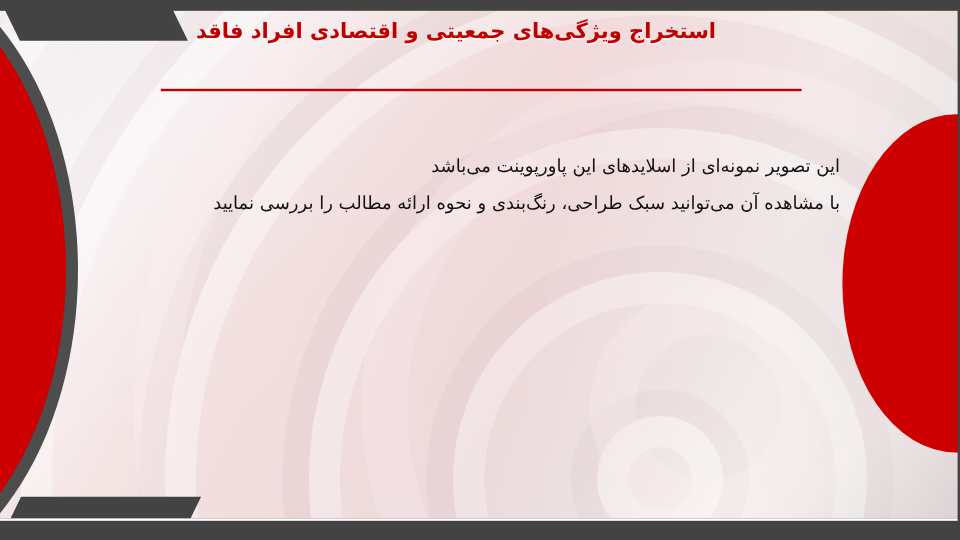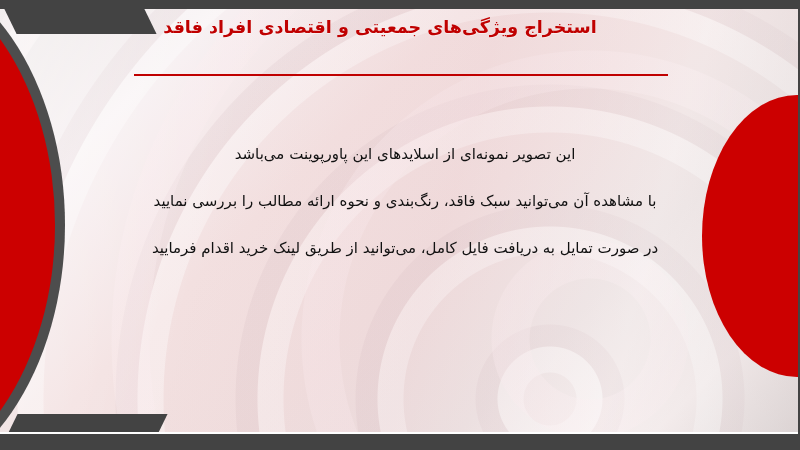--- a/index.html
+++ b/index.html
@@ -183,21 +183,21 @@
     position: absolute;
     right: 100px;
     top: 123px;
     width: 590px;
     text-align: right;
     direction: rtl;
     color: #111111;
     font-size: 15px;
     line-height: 2.05;
   }
-  .body p { margin: 16px; white-space: nowrap; text-align: center; }
+  .body p { margin: 0; white-space: nowrap; }
 </style>
 </head>
 <body>
 
 <div id="slide">
 
   <div class="canvas">
     <div class="arcs"></div>
     <div class="arcs2"></div>
     <div class="wash"></div>
@@ -217,18 +217,17 @@
   <div class="content">
 
     <div class="title">
       <div>استخراج ویژگی‌های جمعیتی و اقتصادی افراد فاقد</div>
     </div>
 
     <div class="title-rule"></div>
 
     <div class="body">
       <p>این تصویر نمونه‌ای از اسلایدهای این پاورپوینت می‌باشد</p>
-      <p>با مشاهده آن می‌توانید سبک فاقد، رنگ‌بندی و نحوه ارائه مطالب را بررسی نمایید</p>
-      <p>در صورت تمایل به دریافت فایل کامل، می‌توانید از طریق لینک خرید اقدام فرمایید</p>
+      <p>با مشاهده آن می‌توانید سبک طراحی، رنگ‌بندی و نحوه ارائه مطالب را بررسی نمایید</p>
     </div>
 
   </div>
 </div>
 
 </body></html>

